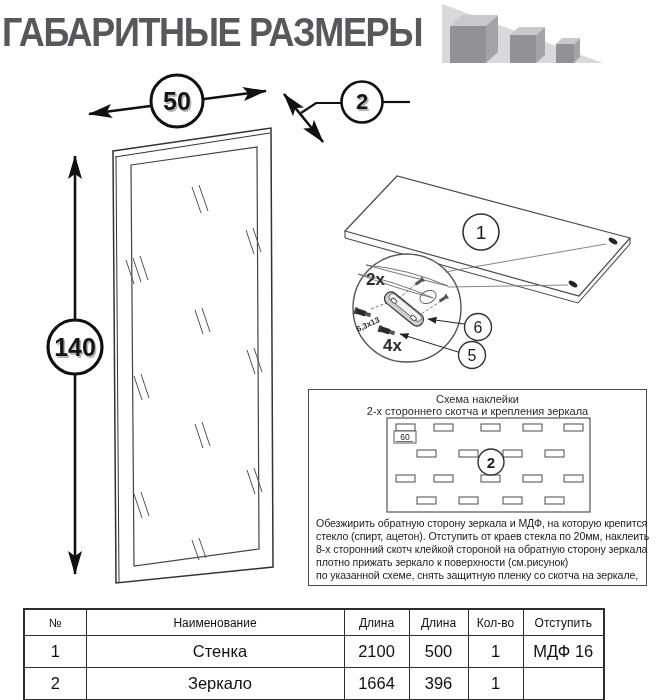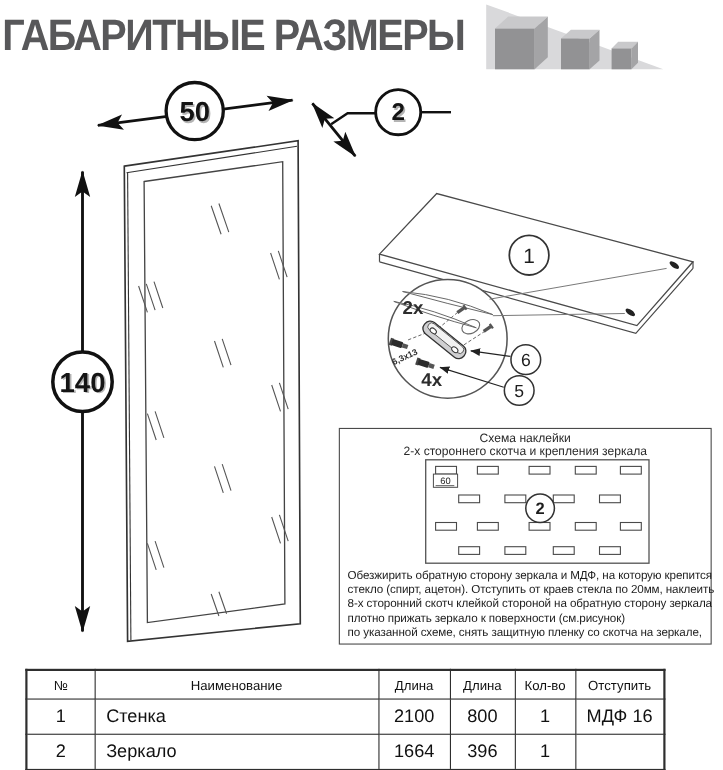--- a/index.html
+++ b/index.html
@@ -20,21 +20,21 @@
   .schema-t2{text-align:center;font-size:11px;color:#2a2a2a;}
   .instructions{position:absolute;left:7px;top:127px;width:328px;
                 font-size:10.6px;line-height:12.9px;color:#1c1c1c;letter-spacing:-0.1px;}
   .instructions span{display:block;white-space:nowrap;}
   table.parts{position:absolute;left:23px;top:608px;border-collapse:collapse;
               table-layout:fixed;width:580px;background:#fff;
               border:2px solid #2e2e2e;}
   table.parts th,table.parts td{border:1px solid #2e2e2e;padding:0;overflow:hidden;}
   table.parts th{height:25px;font-size:12px;font-weight:normal;color:#111;text-align:center;}
   table.parts td{height:31px;font-size:16.5px;color:#111;text-align:center;}
-  table.parts td.name{text-align:left;padding-left:10px;}
+  table.parts td.name{text-align:center;padding-left:10px;}
 </style>
 </head>
 <body>
 
 <div class="stage">
 
   <svg class="art" width="657" height="700" viewBox="0 0 657 700">
     <defs>
       <marker id="ah" markerUnits="userSpaceOnUse" markerWidth="26" markerHeight="16" refX="23" refY="8" orient="auto-start-reverse">
         <path d="M0,1 L24,8 L0,15 L5,8 Z" fill="#111"></path>
@@ -224,21 +224,21 @@
       <th>Наименование</th>
       <th>Длина</th>
       <th>Длина</th>
       <th>Кол-во</th>
       <th>Отступить</th>
     </tr>
     <tr>
       <td>1</td>
       <td class="name">Стенка</td>
       <td>2100</td>
-      <td>800</td>
+      <td>500</td>
       <td>1</td>
       <td>МДФ 16</td>
     </tr>
     <tr>
       <td>2</td>
       <td class="name">Зеркало</td>
       <td>1664</td>
       <td>396</td>
       <td>1</td>
       <td></td>

